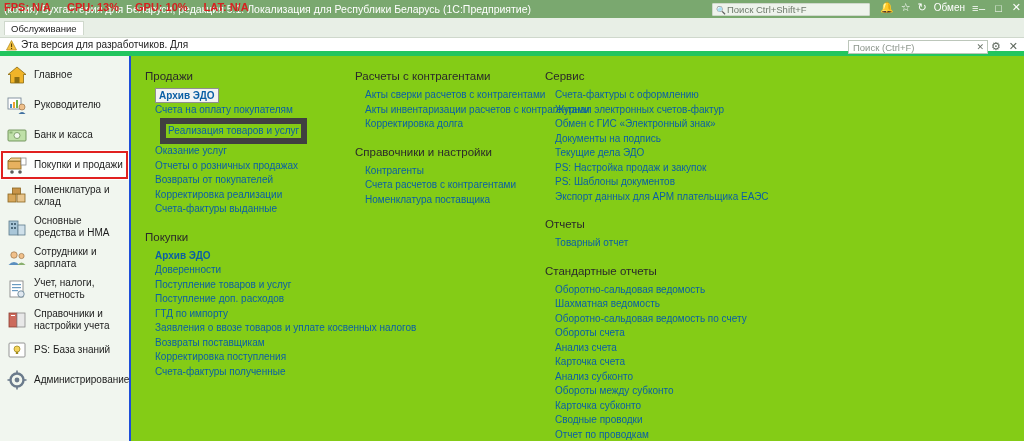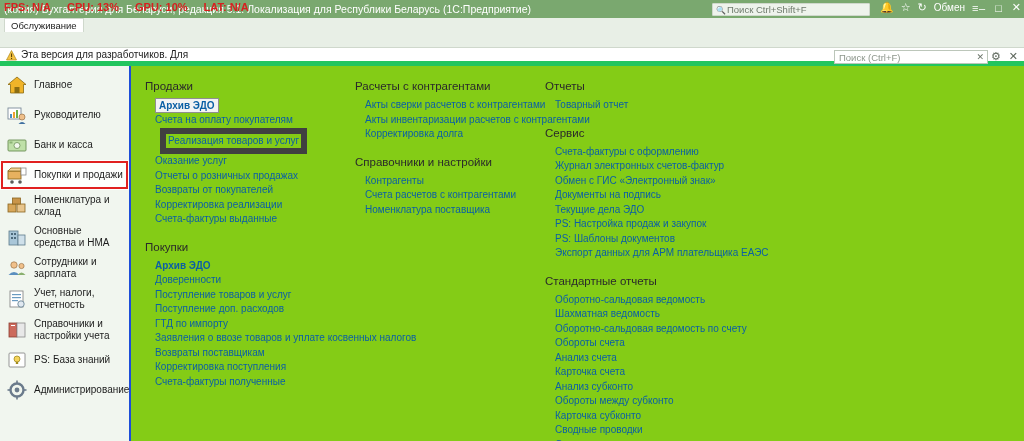--- a/index.html
+++ b/index.html
@@ -44,23 +44,23 @@
   
   .metrics {
     position:absolute; left:4px; top:1px;
     display:flex; gap:16px; font-size:11px; font-weight:bold;
     font-family:"Liberation Sans", sans-serif;
     white-space:nowrap;
   }
   .metrics span { color:#d81f1f; }
   
   .tabstrip {
-    height:30px; background:#e8efe6;
+    height:20px; background:#e8efe6;
     border-bottom:1px solid #cfd8cc;
-    display:flex; align-items:flex-start;
+    display:flex; align-items:center;
     padding-left:4px;
   }
   .tab {
     background:#ffffff; border:1px solid #cfd8cc; border-bottom:none;
     font-size:9.5px; padding:1px 6px 0 6px; line-height:12px;
     color:#1c1c1c;
   }
   
   .devstrip {
     height:18px; background:#ffffff;
@@ -68,21 +68,21 @@
     display:flex; align-items:center;
     font-size:10px; color:#1c1c1c;
     padding-left:6px; position:relative;
   }
   .devstrip .warn {
     display:inline-block; width:11px; height:11px;
     margin-right:4px; position:relative; top:1px;
   }
   .right-search {
     position:absolute; right:36px; top:2px;
-    width:154px; height:14px;
+    width:140px; height:14px;
     background:#ffffff; border:1px solid #bcc6ba;
     font-size:9.5px; color:#8d968c;
     display:flex; align-items:center; padding-left:4px;
   }
   .right-search .clr {
     position:absolute; right:3px; top:1px; color:#6b756a; font-size:9px;
   }
   .ds-icons {
     position:absolute; right:6px; top:2px;
     display:flex; gap:8px; align-items:center; font-size:11px; color:#5d675c;
@@ -399,37 +399,37 @@
             <a class="link">Контрагенты</a>
             <a class="link">Счета расчетов с контрагентами</a>
             <a class="link">Номенклатура поставщика</a>
           </div>
         </div>
       </div>
 
       <div class="col col3">
 
         <div class="group">
-          <div class="group-title">Отчеты</div>
-          <div class="links">
-            <a class="link">Товарный отчет</a>
-          </div>
-        </div>
-
-        <div class="group">
           <div class="group-title">Сервис</div>
           <div class="links">
             <a class="link">Счета-фактуры с оформлению</a>
             <a class="link">Журнал электронных счетов-фактур</a>
             <a class="link">Обмен с ГИС «Электронный знак»</a>
             <a class="link">Документы на подпись</a>
             <a class="link">Текущие дела ЭДО</a>
             <a class="link">PS: Настройка продаж и закупок</a>
             <a class="link">PS: Шаблоны документов</a>
             <a class="link">Экспорт данных для АРМ плательщика ЕАЭС</a>
+          </div>
+        </div>
+
+        <div class="group">
+          <div class="group-title">Отчеты</div>
+          <div class="links">
+            <a class="link">Товарный отчет</a>
           </div>
         </div>
 
         <div class="group">
           <div class="group-title">Стандартные отчеты</div>
           <div class="links">
             <a class="link">Оборотно-сальдовая ведомость</a>
             <a class="link">Шахматная ведомость</a>
             <a class="link">Оборотно-сальдовая ведомость по счету</a>
             <a class="link">Обороты счета</a>

